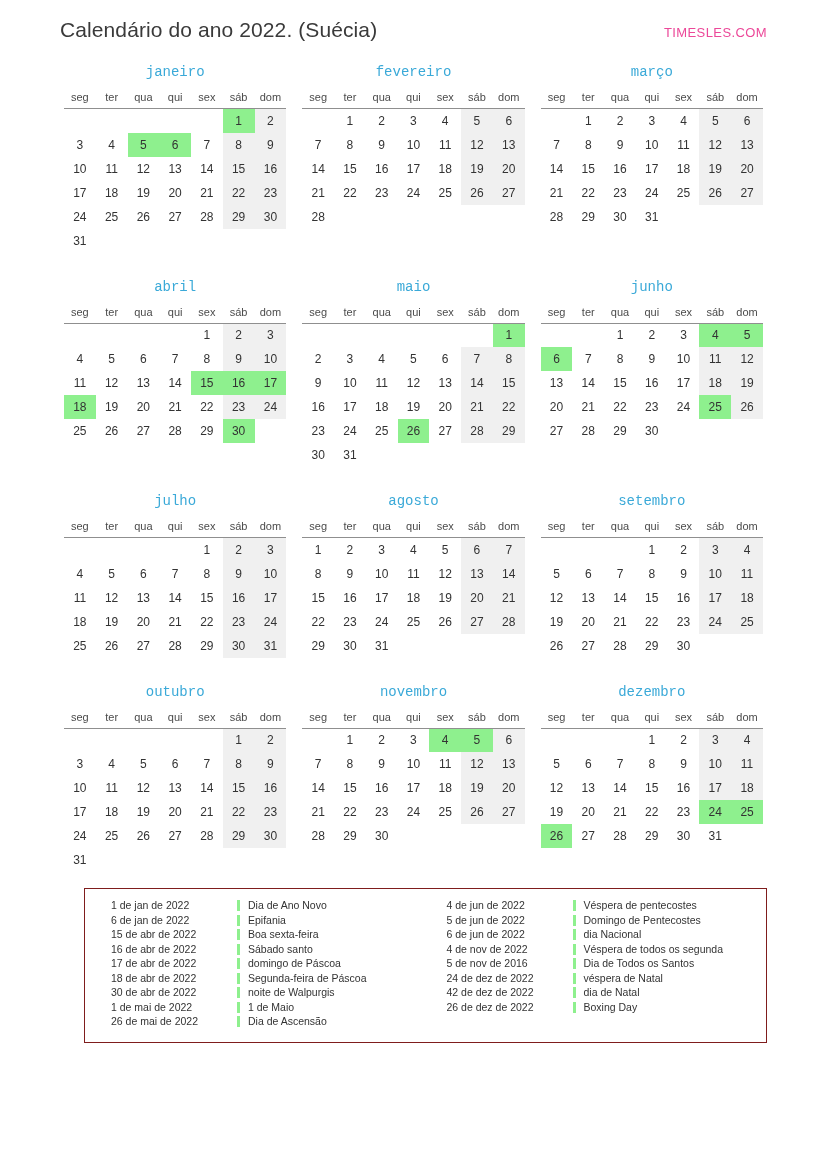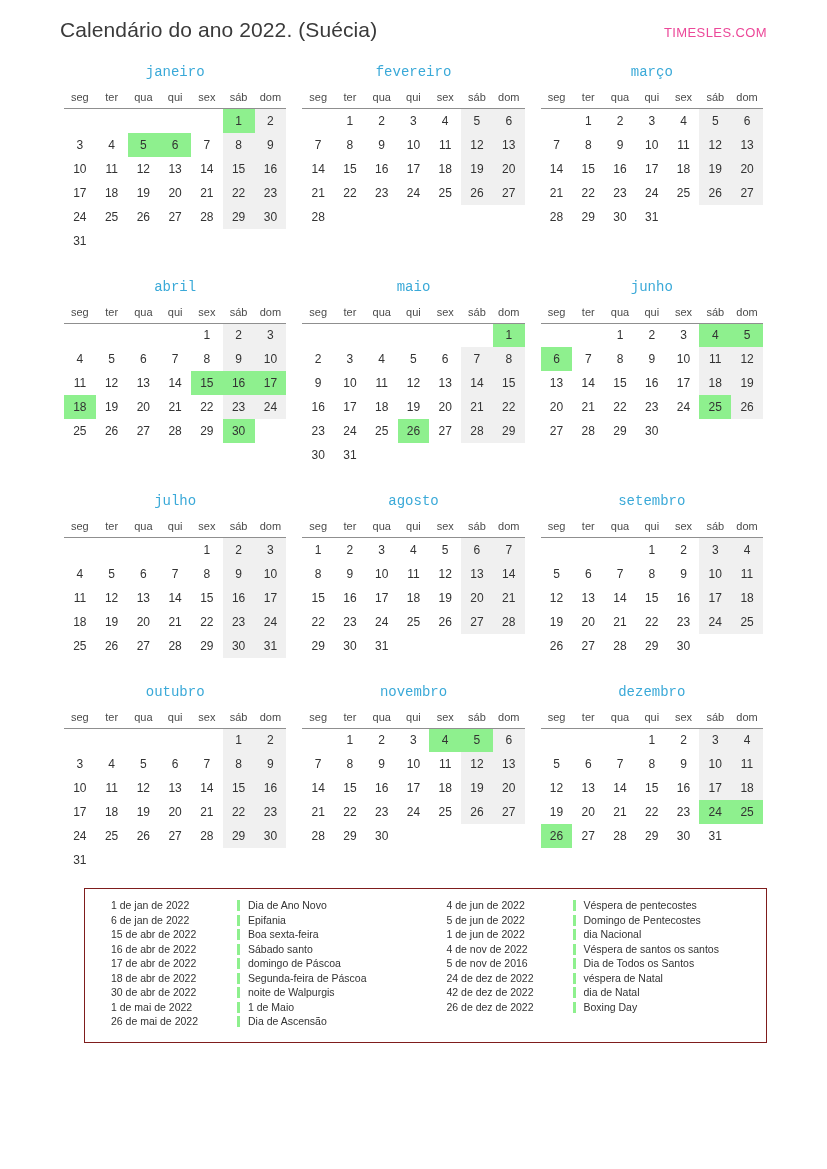--- a/index.html
+++ b/index.html
@@ -978,28 +978,28 @@
           <span class="legend-date">4 de jun de 2022</span>
           <span class="legend-bar"></span>
           <span class="legend-label">Véspera de pentecostes</span>
         </div>
         <div class="legend-row">
           <span class="legend-date">5 de jun de 2022</span>
           <span class="legend-bar"></span>
           <span class="legend-label">Domingo de Pentecostes</span>
         </div>
         <div class="legend-row">
-          <span class="legend-date">1 de jun de 2022</span>
+          <span class="legend-date">6 de jun de 2022</span>
           <span class="legend-bar"></span>
           <span class="legend-label">dia Nacional</span>
         </div>
         <div class="legend-row">
           <span class="legend-date">4 de nov de 2022</span>
           <span class="legend-bar"></span>
-          <span class="legend-label">Véspera de santos os santos</span>
+          <span class="legend-label">Véspera de todos os segunda</span>
         </div>
         <div class="legend-row">
           <span class="legend-date">5 de nov de 2016</span>
           <span class="legend-bar"></span>
           <span class="legend-label">Dia de Todos os Santos</span>
         </div>
         <div class="legend-row">
           <span class="legend-date">24 de dez de 2022</span>
           <span class="legend-bar"></span>
           <span class="legend-label">véspera de Natal</span>

